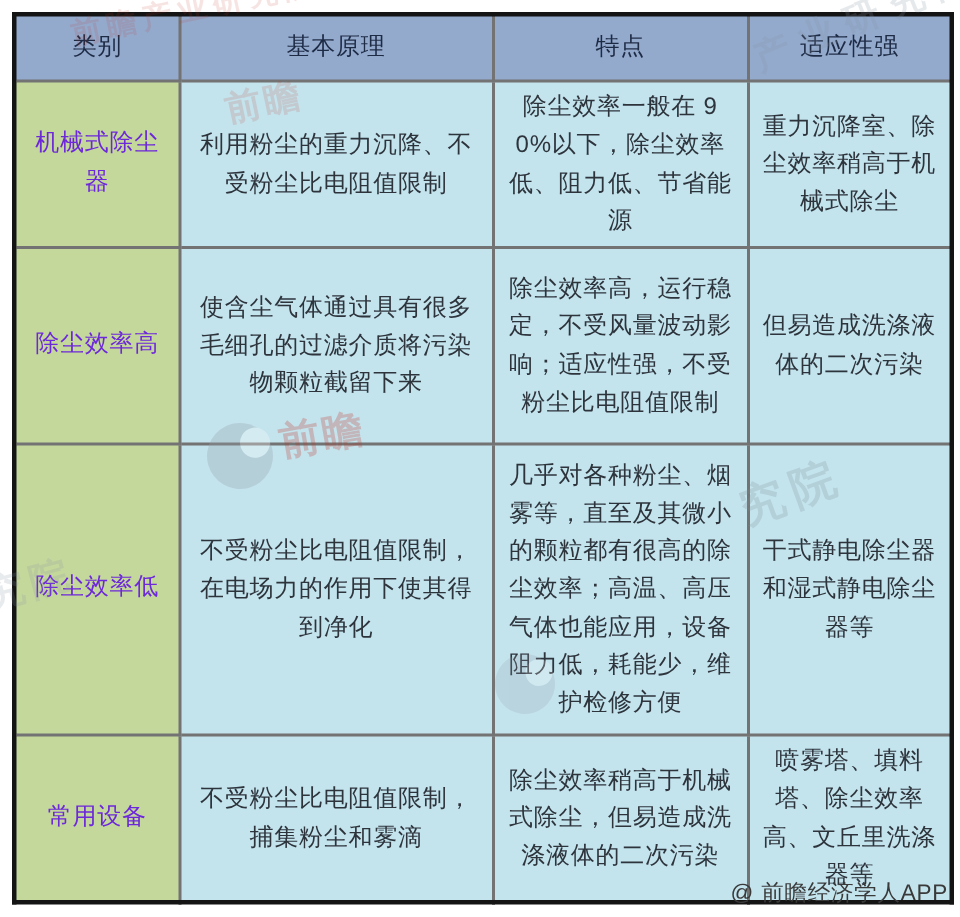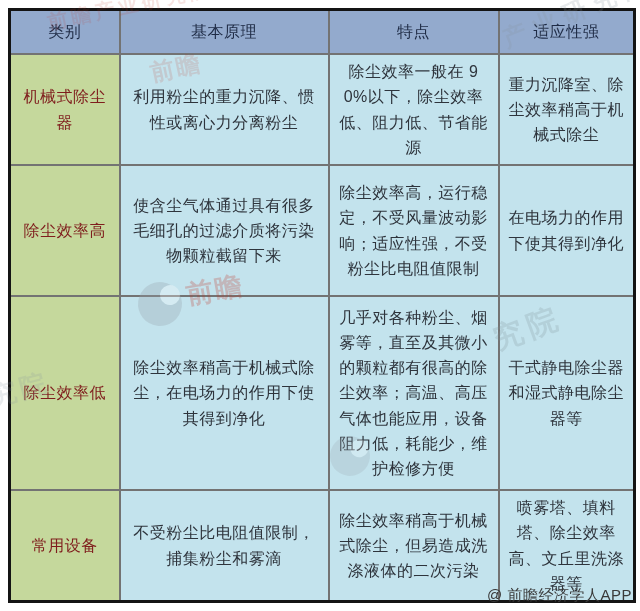--- a/index.html
+++ b/index.html
@@ -29,21 +29,21 @@
     line-height:1.58;
     word-break:break-all;
   }
   .dust-table th{
     background:#93aacd;
     color:#1e2b45;
     font-weight:500;
     height:34px;
   }
   .dust-table td{background:#c3e3ed;color:#2e343c;}
-  .dust-table td.cat{background:#c5d89c;color:#7f1d1d;}
+  .dust-table td.cat{background:#c5d89c;color:#6d28d9;font-family:Liberation Mono, monospace;}
 
   tr.r-header{height:36px;}
   tr.r-0{height:98px;}
   tr.r-1{height:131px;}
   tr.r-2{height:194px;}
   tr.r-3{height:96px;}
 
   .credit{
     position:absolute;
     right:8px;top:586px;
@@ -90,33 +90,33 @@
     </colgroup>
     <tbody>
       <tr class="r-header">
         <th>类别</th>
         <th>基本原理</th>
         <th>特点</th>
         <th>适应性强</th>
       </tr>
       <tr class="r-0">
         <td class="cat">机械式除尘器</td>
-        <td>利用粉尘的重力沉降、惯性或离心力分离粉尘</td>
+        <td>利用粉尘的重力沉降、不受粉尘比电阻值限制</td>
         <td>除尘效率一般在 90%以下，除尘效率低、阻力低、节省能源</td>
         <td>重力沉降室、除尘效率稍高于机械式除尘</td>
       </tr>
       <tr class="r-1">
         <td class="cat">除尘效率高</td>
         <td>使含尘气体通过具有很多毛细孔的过滤介质将污染物颗粒截留下来</td>
         <td>除尘效率高，运行稳定，不受风量波动影响；适应性强，不受粉尘比电阻值限制</td>
-        <td>在电场力的作用下使其得到净化</td>
+        <td>但易造成洗涤液体的二次污染</td>
       </tr>
       <tr class="r-2">
         <td class="cat">除尘效率低</td>
-        <td>除尘效率稍高于机械式除尘，在电场力的作用下使其得到净化</td>
+        <td>不受粉尘比电阻值限制，在电场力的作用下使其得到净化</td>
         <td>几乎对各种粉尘、烟雾等，直至及其微小的颗粒都有很高的除尘效率；高温、高压气体也能应用，设备阻力低，耗能少，维护检修方便</td>
         <td>干式静电除尘器和湿式静电除尘器等</td>
       </tr>
       <tr class="r-3">
         <td class="cat">常用设备</td>
         <td>不受粉尘比电阻值限制，捕集粉尘和雾滴</td>
         <td>除尘效率稍高于机械式除尘，但易造成洗涤液体的二次污染</td>
         <td>喷雾塔、填料塔、除尘效率高、文丘里洗涤器等</td>
       </tr>
     </tbody>

